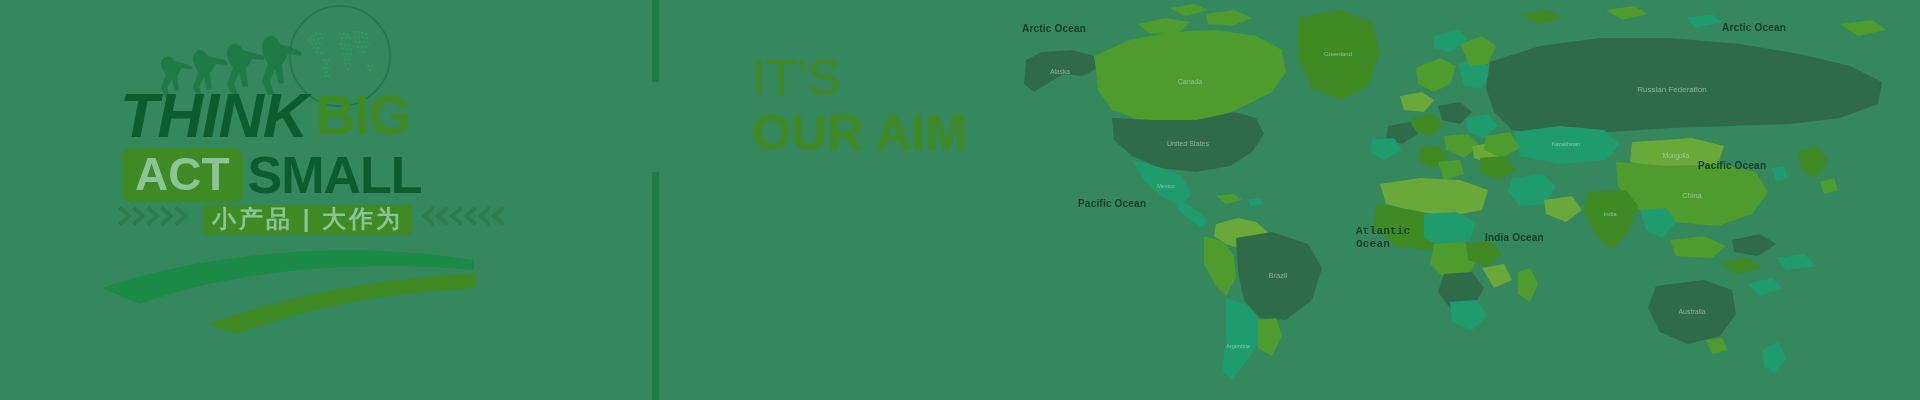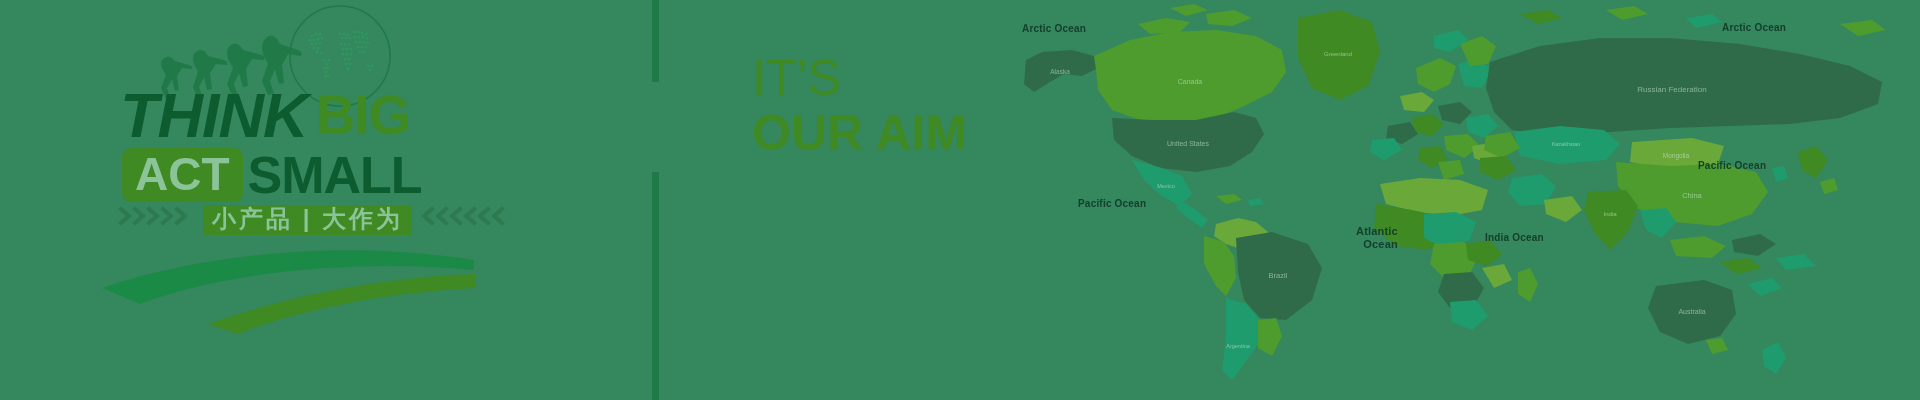--- a/index.html
+++ b/index.html
@@ -194,21 +194,21 @@
     font-weight: bold;
     letter-spacing: .2px;
     line-height: 1.15;
     white-space: pre-line;
     pointer-events: none;
   }
   .ocean-label.l-arctic-w   { left: 1022px; top: 23px; }
   .ocean-label.l-arctic-e   { left: 1722px; top: 22px; }
   .ocean-label.l-pacific-w  { left: 1078px; top: 198px; }
   .ocean-label.l-pacific-e  { left: 1698px; top: 160px; }
-  .ocean-label.l-atlantic   { left: 1356px; top: 225px; font-size:11px; text-align:right; }
+  .ocean-label.l-atlantic   { left: 1356px; top: 225px; font-size:11px; text-align:left;font-family:Liberation Mono, monospace; }
   .ocean-label.l-indian     { left: 1485px; top: 232px; }
 
   .country-label {
     fill: #cfe6d8;
     font-family: "Liberation Sans", sans-serif;
     font-weight: normal;
     opacity: .55;
     text-anchor: middle;
   }
 </style>

